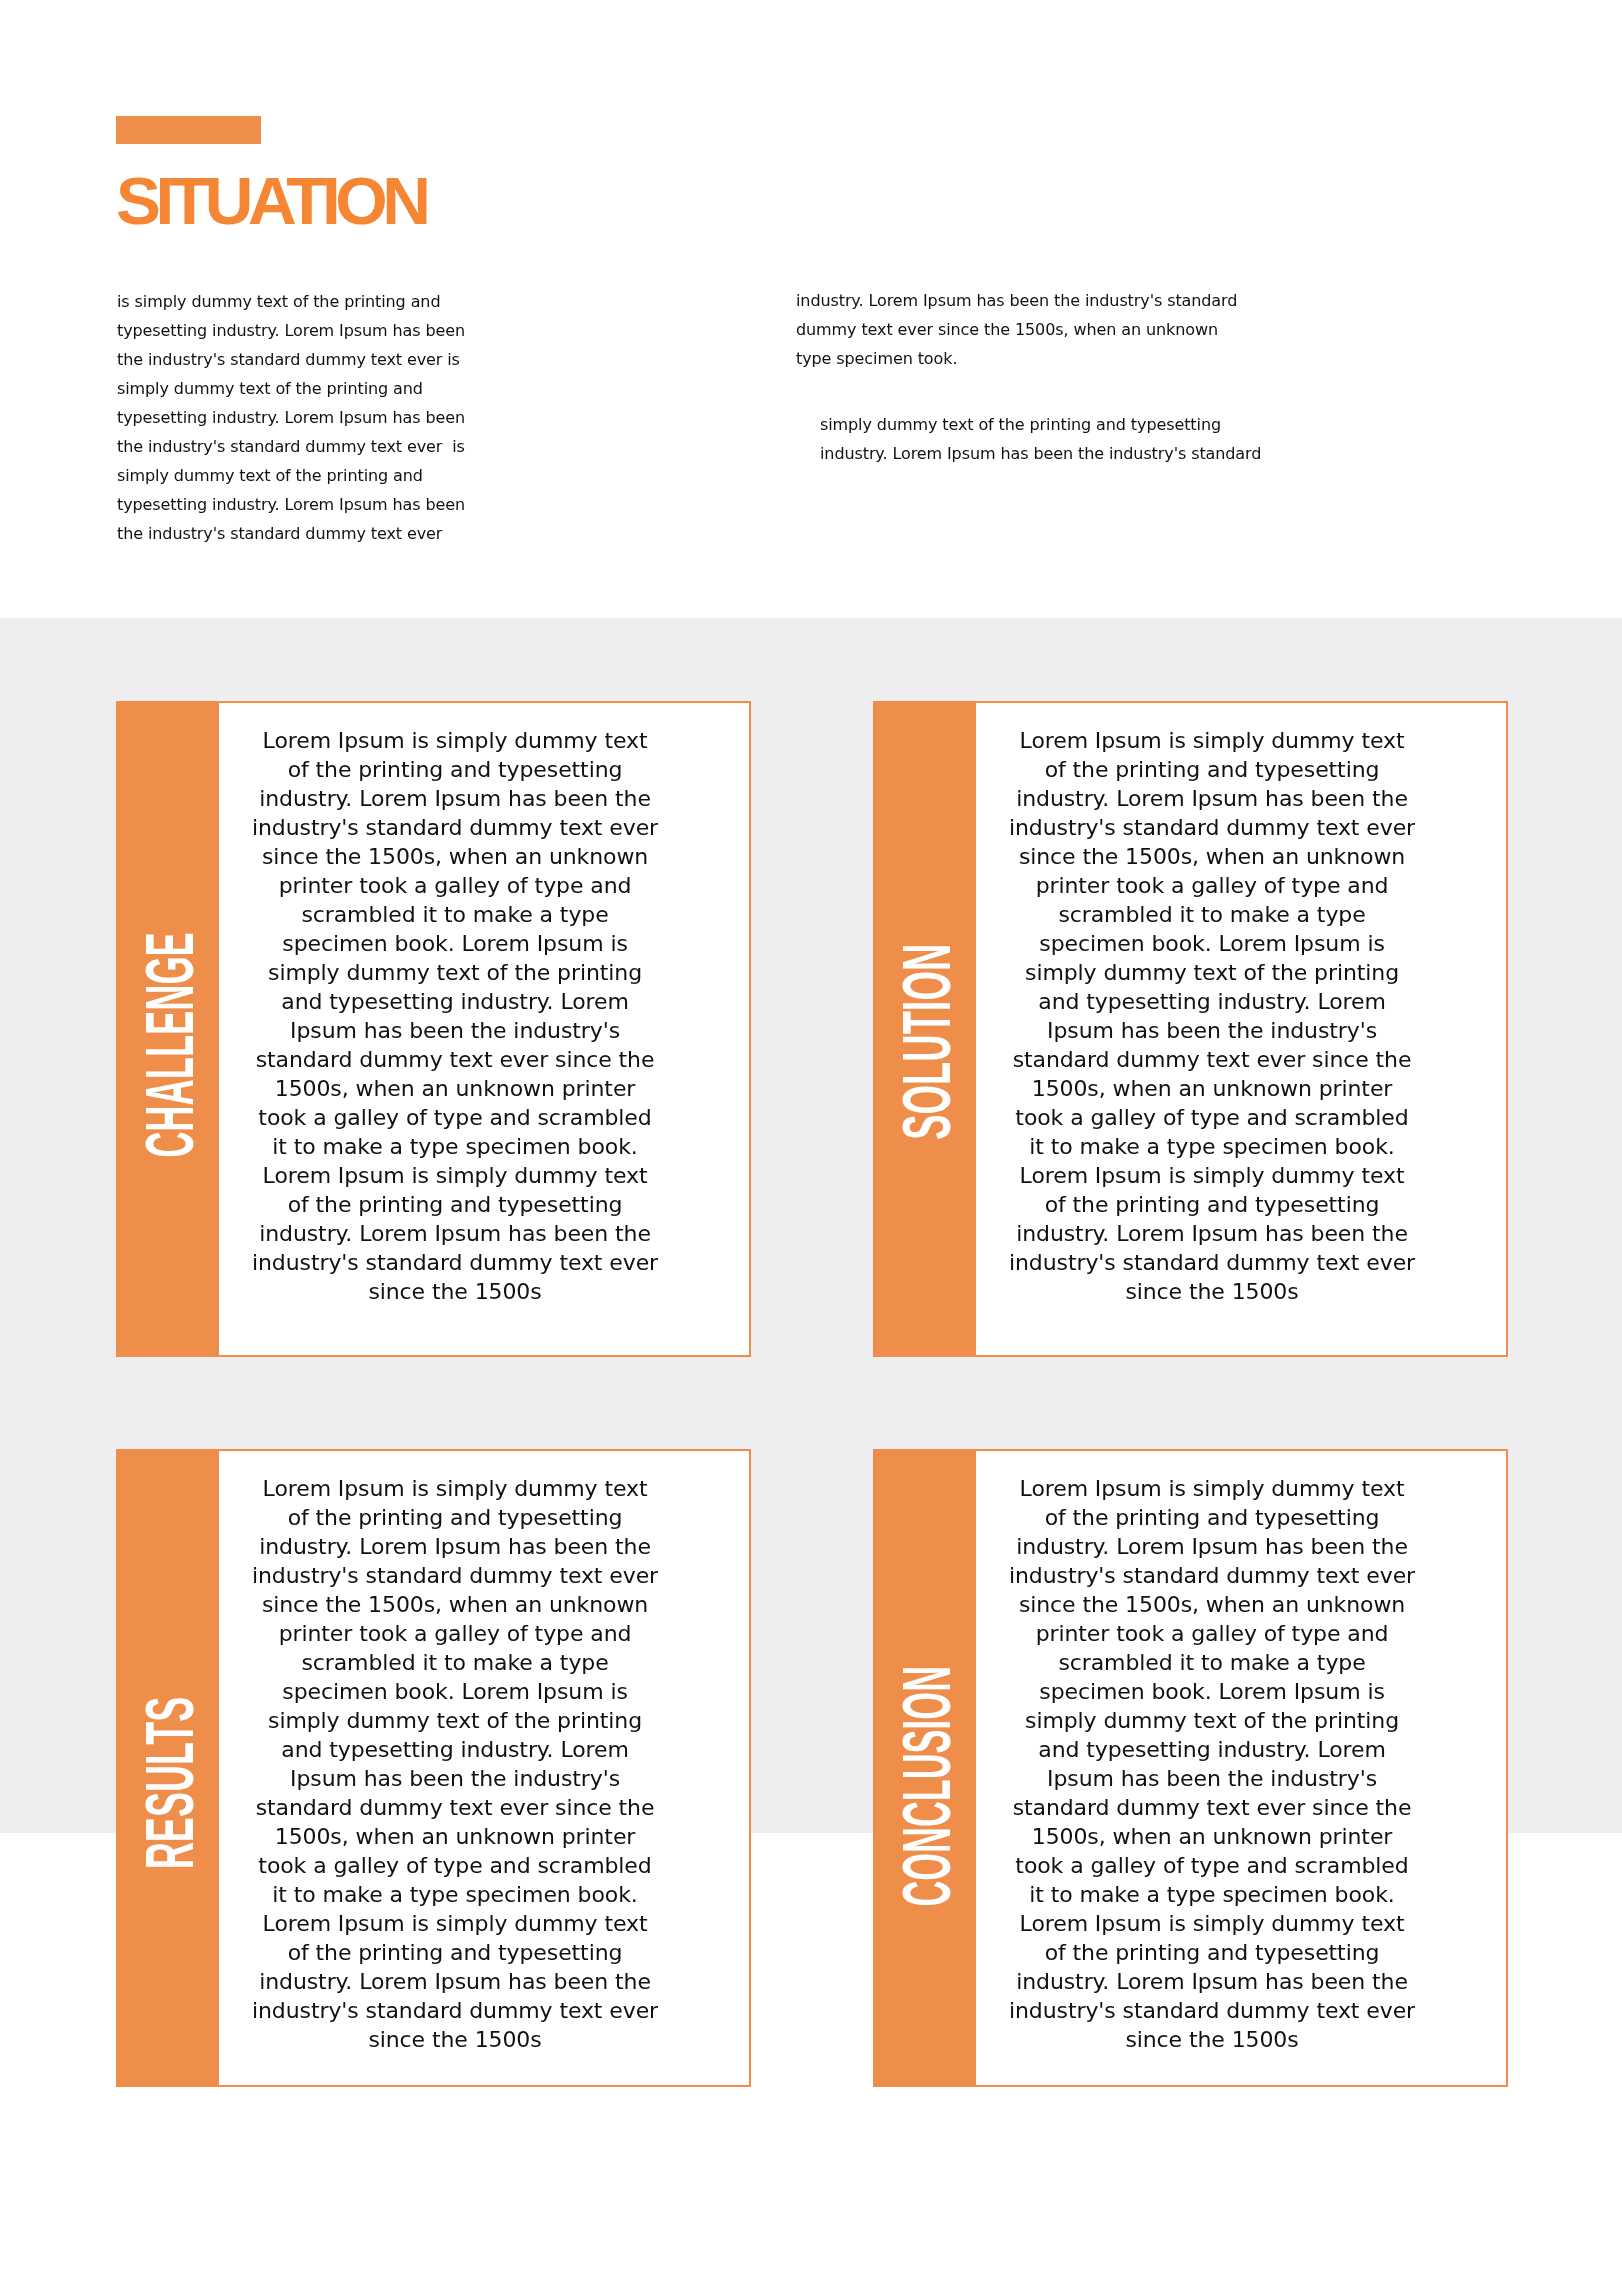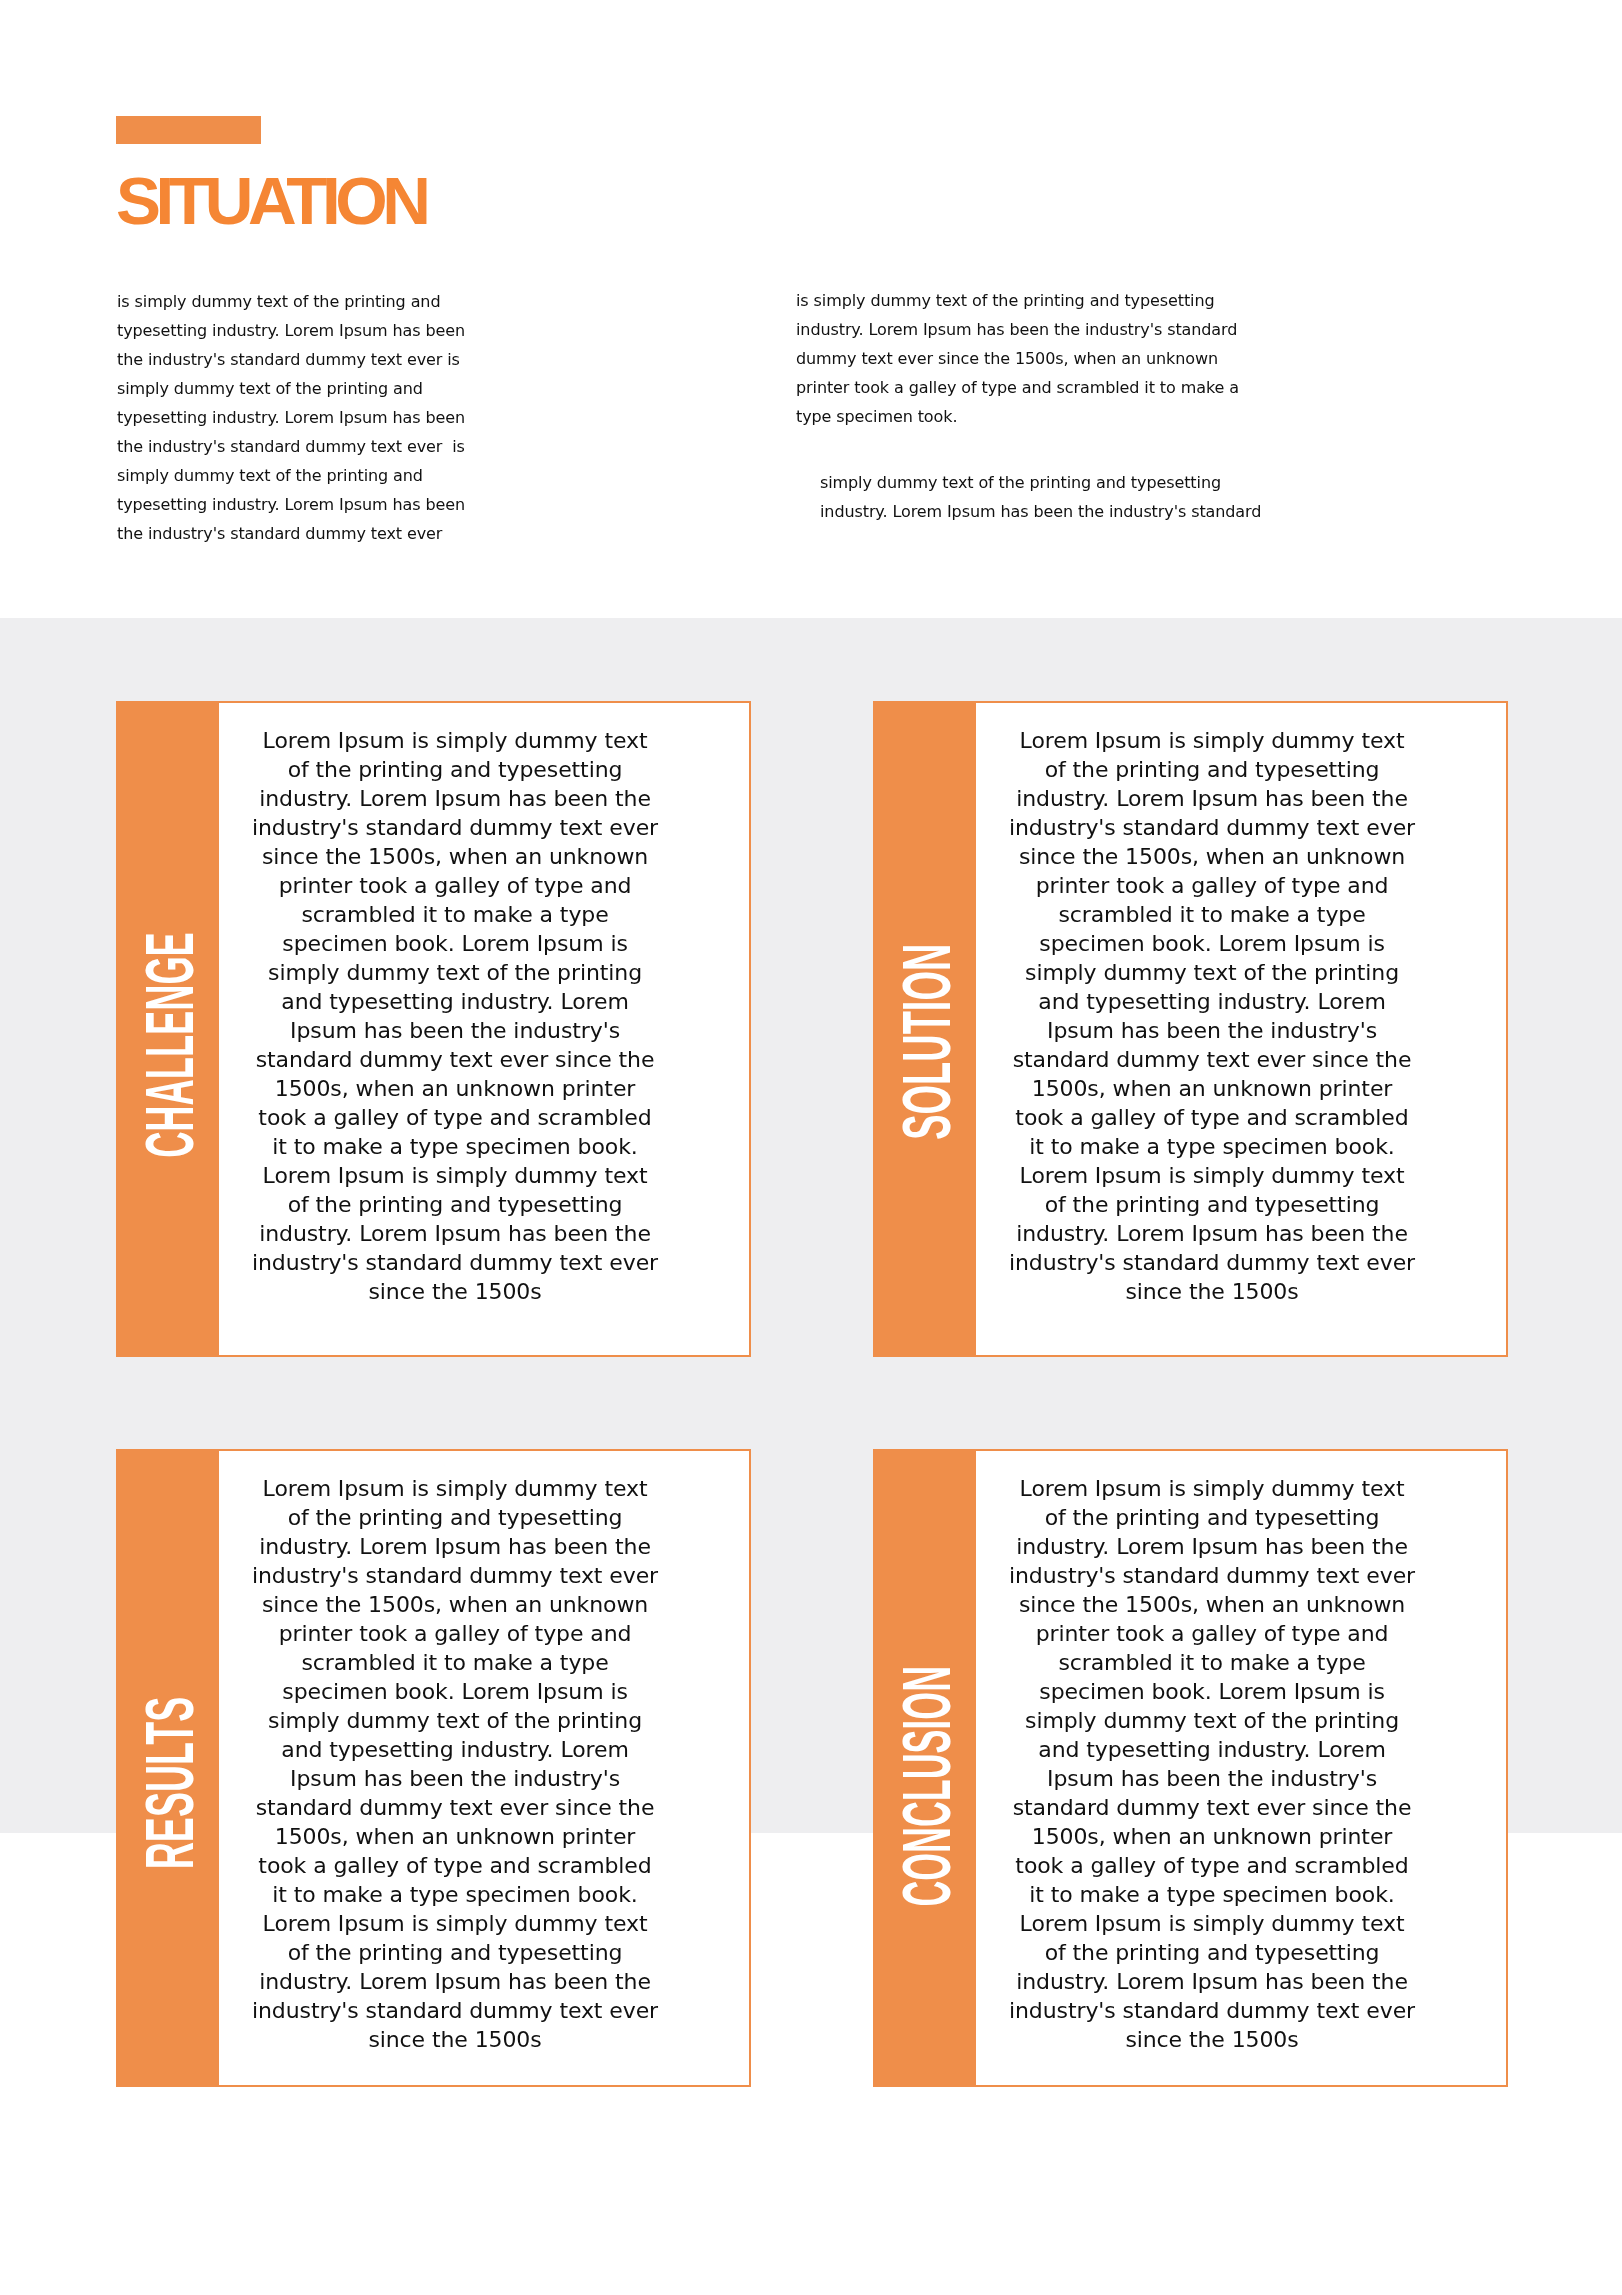--- a/index.html
+++ b/index.html
@@ -42,24 +42,22 @@
     <span class="line">typesetting industry. Lorem Ipsum has been</span>
     <span class="line" style="white-space:pre">the industry's standard dummy text ever  is</span>
     <span class="line">simply dummy text of the printing and</span>
     <span class="line">typesetting industry. Lorem Ipsum has been</span>
     <span class="line">the industry's standard dummy text ever</span>
   </div>
 </div>
 
 <div id="col-right" class="abs col">
   <div class="para">
-    <span class="line">is simply dummy text of the printing and typesetting</span>
     <span class="line">industry. Lorem Ipsum has been the industry's standard</span>
     <span class="line">dummy text ever since the 1500s, when an unknown</span>
-    <span class="line">printer took a galley of type and scrambled it to make a</span>
     <span class="line">type specimen took.</span>
   </div>
   <div class="para">
     <span class="line">simply dummy text of the printing and typesetting</span>
     <span class="line">industry. Lorem Ipsum has been the industry's standard</span>
   </div>
 </div>
 
 <div id="gray-band" class="abs"></div>
 

